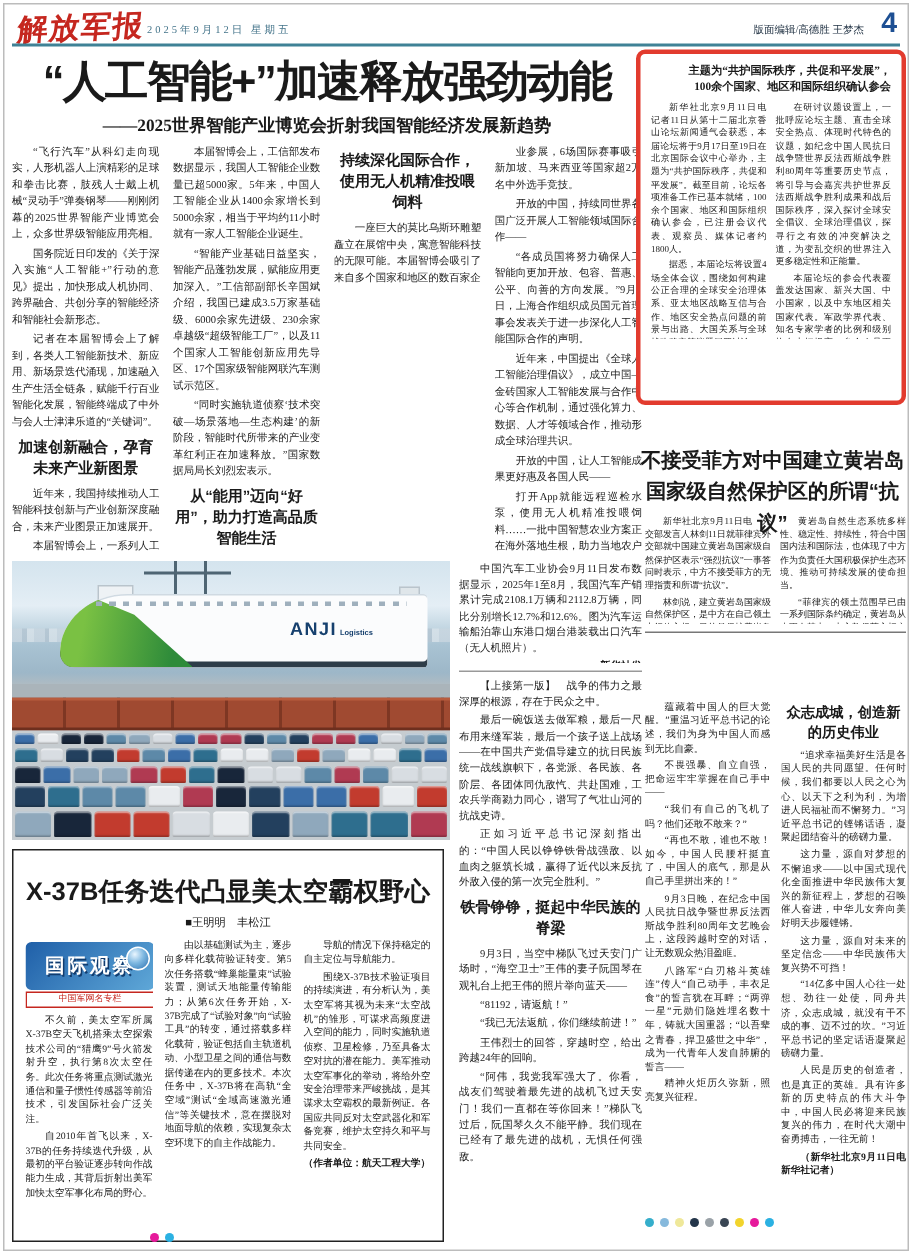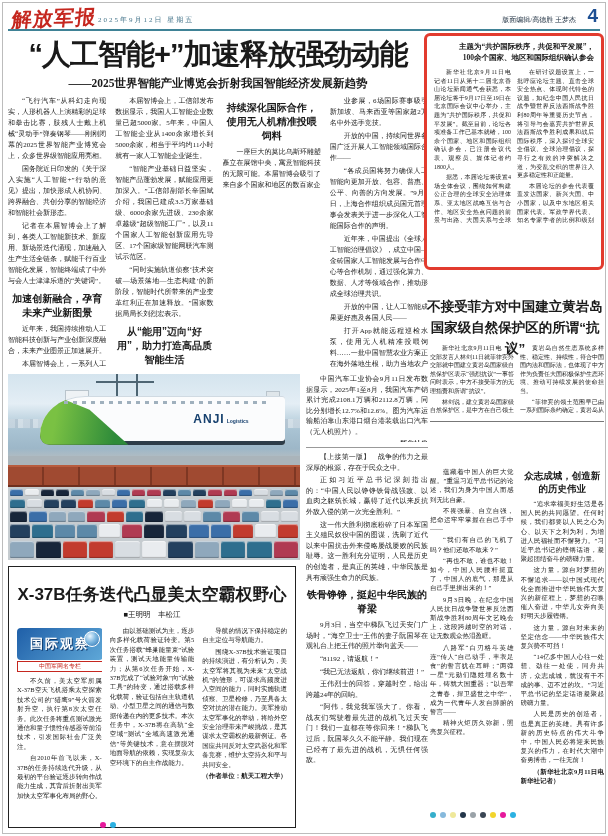--- a/index.html
+++ b/index.html
@@ -275,22 +275,22 @@
 
   <div class="abs caption">
     <p>中国汽车工业协会9月11日发布数据显示，2025年1至8月，我国汽车产销累计完成2108.1万辆和2112.8万辆，同比分别增长12.7%和12.6%。图为汽车运输船泊靠山东港口烟台港装载出口汽车（无人机照片）。</p>
     <span class="credit">新华社发</span>
   </div>
   <div class="abs mid-divider"></div>
 
   <div class="abs cont-mid cont">
     <div>
         <p>【上接第一版】　战争的伟力之最深厚的根源，存在于民众之中。</p>
+        <p>最后一碗饭送去做军粮，最后一尺布用来缝军装，最后一个孩子送上战场——在中国共产党倡导建立的抗日民族统一战线旗帜下，各党派、各民族、各阶层、各团体同仇敌忾、共赴国难，工农兵学商勠力同心，谱写了气壮山河的抗战史诗。</p>
         <p>正如习近平总书记深刻指出的：“中国人民以铮铮铁骨战强敌、以血肉之躯筑长城，赢得了近代以来反抗外敌入侵的第一次完全胜利。”</p>
-        <p>这一伟大胜利彻底粉碎了日本军国主义殖民奴役中国的图谋，洗刷了近代以来中国抗击外来侵略屡战屡败的民族耻辱。这一胜利充分证明，人民是历史的创造者，是真正的英雄，中华民族是具有顽强生命力的民族。</p>
       </div>
     <h4>铁骨铮铮，挺起中华民族的脊梁</h4>
     <div>
         <p>9月3日，当空中梯队飞过天安门广场时，“海空卫士”王伟的妻子阮国琴在观礼台上把王伟的照片举向蓝天——</p>
         <p>“81192，请返航！”</p>
         <p>“我已无法返航，你们继续前进！”</p>
         <p>王伟烈士的回答，穿越时空，给出跨越24年的回响。</p>
         <p>“阿伟，我党我军强大了。你看，战友们驾驶着最先进的战机飞过天安门！我们一直都在等你回来！”梯队飞过后，阮国琴久久不能平静。我们现在已经有了最先进的战机，无惧任何强敌。</p>
       </div>
   </div>

